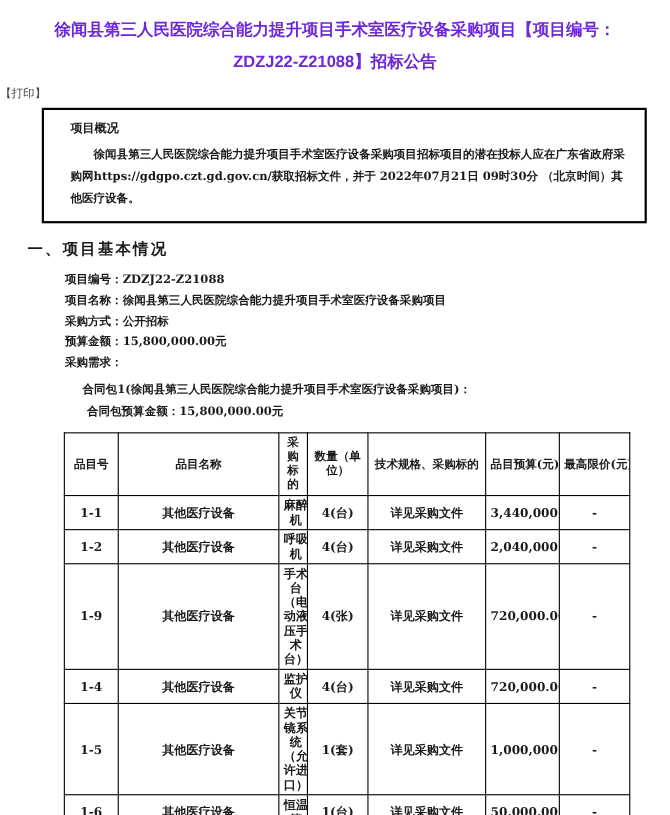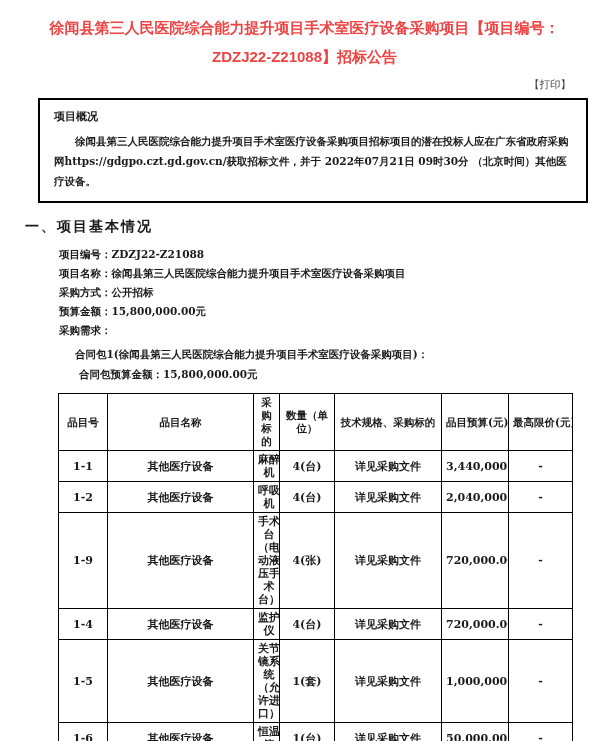--- a/index.html
+++ b/index.html
@@ -18,40 +18,40 @@
     overflow:hidden;
   }
   .title{
     width:520px;
     margin:13px auto 2px auto;
     text-align:center;
     font-family:"Liberation Sans","DejaVu Sans",sans-serif;
     font-weight:bold;
     font-size:15px;
     line-height:29px;
-    color:#ef4444;
+    color:#6d28d9;
   }
   .print-row{
     width:571px;
-    text-align:right;
+    text-align:left;
     margin:2px 0 7px 0;
     height:14px;
   }
   .print{
     font-size:10.5px;
     color:var(--print);
     cursor:pointer;
     font-family:"DejaVu Serif","Liberation Serif",serif;
   }
   .overview-box{
     box-sizing:border-box;
     margin-left:38px;
     width:550px;
     border:2px solid var(--border);
-    padding:9px 12px 10px 14px;
+    padding:9px 12px 10px 24px;
     margin-top:11px;
   }
   .ov-head{
     font-size:11px;
     font-weight:bold;
     margin-bottom:7px;
   }
   .ov-body{
     margin:0;
     font-size:10.5px;

